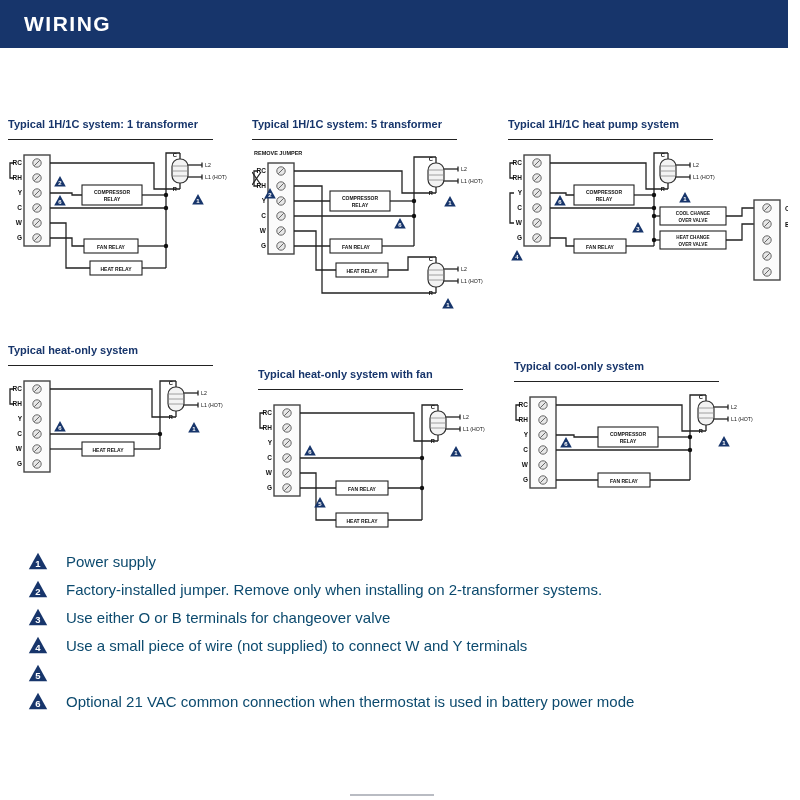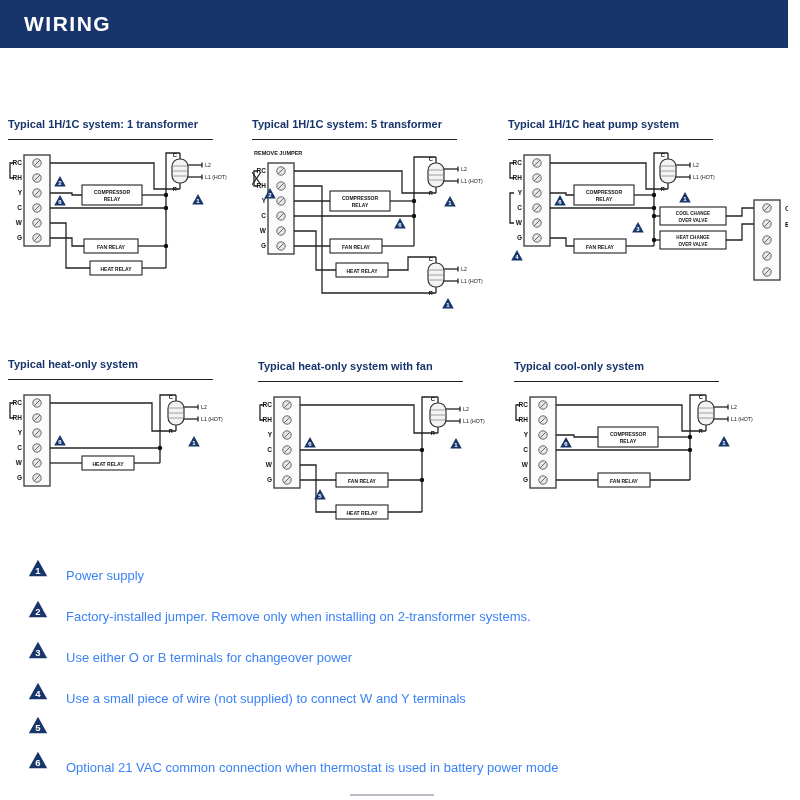--- a/index.html
+++ b/index.html
@@ -26,21 +26,21 @@
   .tlabel { font-size:6.5px; font-weight:bold; text-anchor:end; fill:#111; }
   .xl  { font-size:5.2px; fill:#111; }
   .xcl { font-size:5.8px; font-weight:bold; text-anchor:end; fill:#111; }
   .xf  { fill:#f3f3f3; stroke:#333; stroke-width:1.2; }
   .xb  { stroke:#888; stroke-width:0.8; }
   .tn  { font-size:6px; font-weight:bold; fill:#fff; text-anchor:middle; }
   .obl { font-size:6.5px; font-weight:bold; fill:#111; }
   .rjt { font-size:5.5px; font-weight:bold; fill:#111; }
   .legend { position:absolute; left:28px; top:552px; }
   .litem  { display:flex; align-items:center; gap:18px; margin-bottom:10px; }
-  .ltext  { font-size:13px; color:#3b82f6;margin-top:16px; }
+  .ltext  { font-size:15px; color:#0c4a6e; }
   .ltri   { flex:0 0 auto; }
   .ltn    { font-size:9.5px; font-weight:bold; fill:#fff; text-anchor:middle; }
   .rule-bottom { position:absolute; left:350px; top:794px; width:84px; height:2px; background:#b9bcc3; }
 </style>
 </head>
 <body>
 
 <div class="page">
 
   <svg class="defs" aria-hidden="true">
@@ -264,21 +264,21 @@
         <use href="#tri" x="9" y="112"></use>
         <text x="9" y="114.2" class="tn">4</text>
       </g>
       <g>
         <use href="#tri" x="177" y="54"></use>
         <text x="177" y="56.2" class="tn">1</text>
       </g>
     </svg>
   </div>
 
-  <div class="diag" style="left:8px; top:354px; width:240px;">
+  <div class="diag" style="left:8px; top:340px; width:240px;">
     <div class="dtitle">Typical heat-only system</div>
     <svg class="dsvg" width="236" height="130" viewBox="0 0 236 130">
       <use href="#jumper" y="18"></use>
       <use href="#termblock"></use>
       <g>
         <polyline class="w" points="42,18 144,18 144,46 168,46"></polyline>
         <polyline class="w" points="168,10 152,10 152,78"></polyline>
         <polyline class="w" points="42,63 152,63"></polyline>
         <polyline class="w" points="42,78 74,78"></polyline>
         <polyline class="w" points="126,78 152,78"></polyline>
@@ -293,21 +293,21 @@
         <use href="#tri" x="52" y="57"></use>
         <text x="52" y="59.2" class="tn">6</text>
       </g>
       <g>
         <use href="#tri" x="186" y="58"></use>
         <text x="186" y="60.2" class="tn">1</text>
       </g>
     </svg>
   </div>
 
-  <div class="diag" style="left:258px; top:356px; width:244px;">
+  <div class="diag" style="left:258px; top:364px; width:244px;">
     <div class="dtitle">Typical heat-only system with fan</div>
     <svg class="dsvg" width="240" height="150" viewBox="0 0 240 150">
       <use href="#jumper" y="18"></use>
       <use href="#termblock"></use>
       <g>
         <polyline class="w" points="42,18 156,18 156,46 180,46"></polyline>
         <polyline class="w" points="180,10 164,10 164,125"></polyline>
         <polyline class="w" points="42,63 164,63"></polyline>
         <polyline class="w" points="42,93 78,93"></polyline>
         <polyline class="w" points="130,93 164,93"></polyline>
@@ -390,21 +390,21 @@
           <polygon points="10,0.8 19.2,17.2 0.8,17.2" fill="#17356b"></polygon>
           <text x="10" y="14.8" class="ltn">2</text>
         </svg>
       <span class="ltext">Factory-installed jumper. Remove only when installing on 2-transformer systems.</span>
     </div>
     <div class="litem">
       <svg class="ltri" width="20" height="18" viewBox="0 0 20 18">
           <polygon points="10,0.8 19.2,17.2 0.8,17.2" fill="#17356b"></polygon>
           <text x="10" y="14.8" class="ltn">3</text>
         </svg>
-      <span class="ltext">Use either O or B terminals for changeover power</span>
+      <span class="ltext">Use either O or B terminals for changeover valve</span>
     </div>
     <div class="litem">
       <svg class="ltri" width="20" height="18" viewBox="0 0 20 18">
           <polygon points="10,0.8 19.2,17.2 0.8,17.2" fill="#17356b"></polygon>
           <text x="10" y="14.8" class="ltn">4</text>
         </svg>
       <span class="ltext">Use a small piece of wire (not supplied) to connect W and Y terminals</span>
     </div>
     <div class="litem">
       <svg class="ltri" width="20" height="18" viewBox="0 0 20 18">

